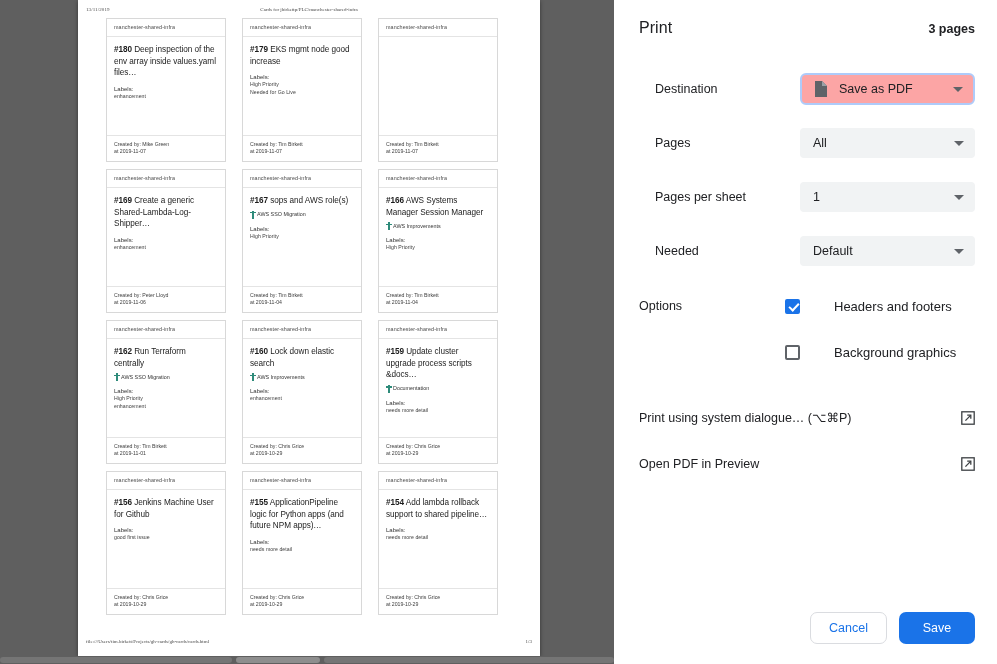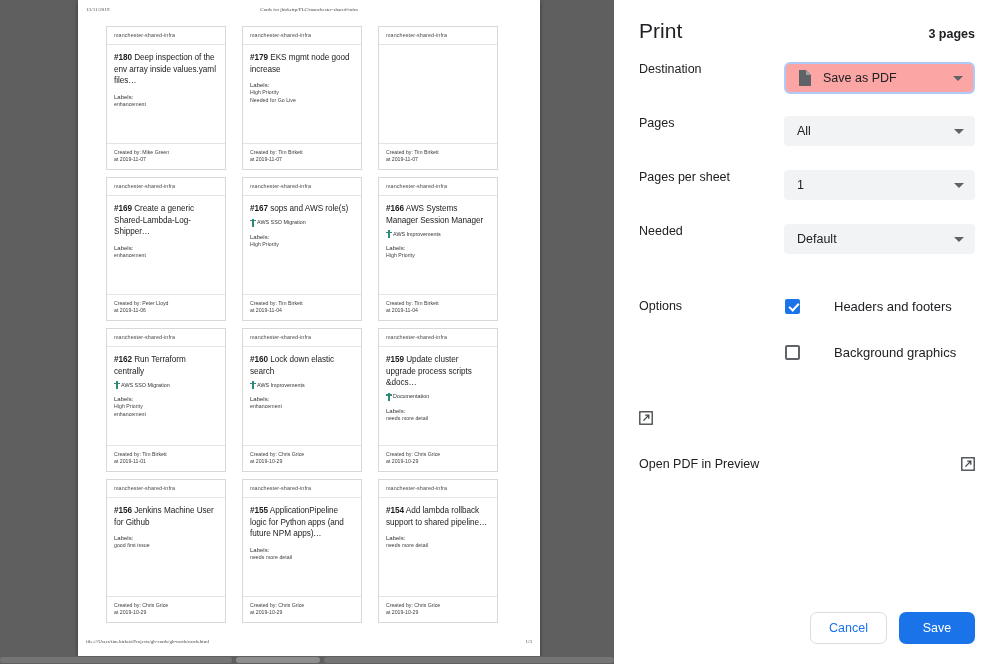--- a/index.html
+++ b/index.html
@@ -90,21 +90,21 @@
   }
   .pg-foot .fr {
     position: absolute;
     right: 8px;
     top: 0;
   }
 
   .cards-grid {
     position: absolute;
     left: 28px;
-    top: 26px;
+    top: 18px;
     width: 404px;
     display: grid;
     grid-template-columns: repeat(3, 120px);
     column-gap: 16px;
     row-gap: 7px;
   }
   .card {
     background: #ffffff;
     border: 1px solid #d8d8d8;
     width: 120px;
@@ -239,41 +239,43 @@
   .dlg-header {
     position: absolute;
     left: 25px;
     top: 19px;
     right: 22px;
     display: flex;
     align-items: baseline;
     justify-content: space-between;
   }
   .dlg-title {
-    font-size: 21px;
+    font-size: 16px;
     color: #202124;
     letter-spacing: 0.05px;
   }
   .dlg-pages {
     font-size: 12.5px;
     color: #202124;
     font-weight: bold;
   }
 
   .settings {
     position: absolute;
     left: 0;
     top: 62px;
     width: 383px;
   }
   .row {
     display: flex;
+    align-items: center;
     height: 54px;
     padding: 0 22px 0 25px;
     box-sizing: border-box;
+    margin-left: 16px;
   }
   .row-label {
     width: 145px;
     flex: 0 0 145px;
     font-size: 12.5px;
     color: #202124;
   }
   .select {
     position: relative;
     flex: 1;
@@ -672,20 +674,21 @@
 
       <div class="opt-row" style="margin-top:6px;">
         <div class="row-label"></div>
         <div class="cbox-wrap">
           <span class="cbox"></span>
           <span class="cbox-label">Background graphics</span>
         </div>
       </div>
 
       <div class="link-row" style="margin-top:23px;">
+        <span class="link-text">Print using system dialogue… (⌥⌘P)</span>
         <span class="ext-icon">
           <svg width="14" height="14" viewBox="0 0 14 14" aria-hidden="true">
             <rect x="0.8" y="0.8" width="12.4" height="12.4" fill="none" stroke="#3c4043" stroke-width="1.3"></rect>
             <path d="M4.4 9.6 L9.6 4.4" stroke="#3c4043" stroke-width="1.3" fill="none"></path>
             <path d="M6.2 4.2 H9.8 V7.8" stroke="#3c4043" stroke-width="1.3" fill="none"></path>
           </svg>
         </span>
       </div>
 
       <div class="link-row" style="margin-top:1px;">

